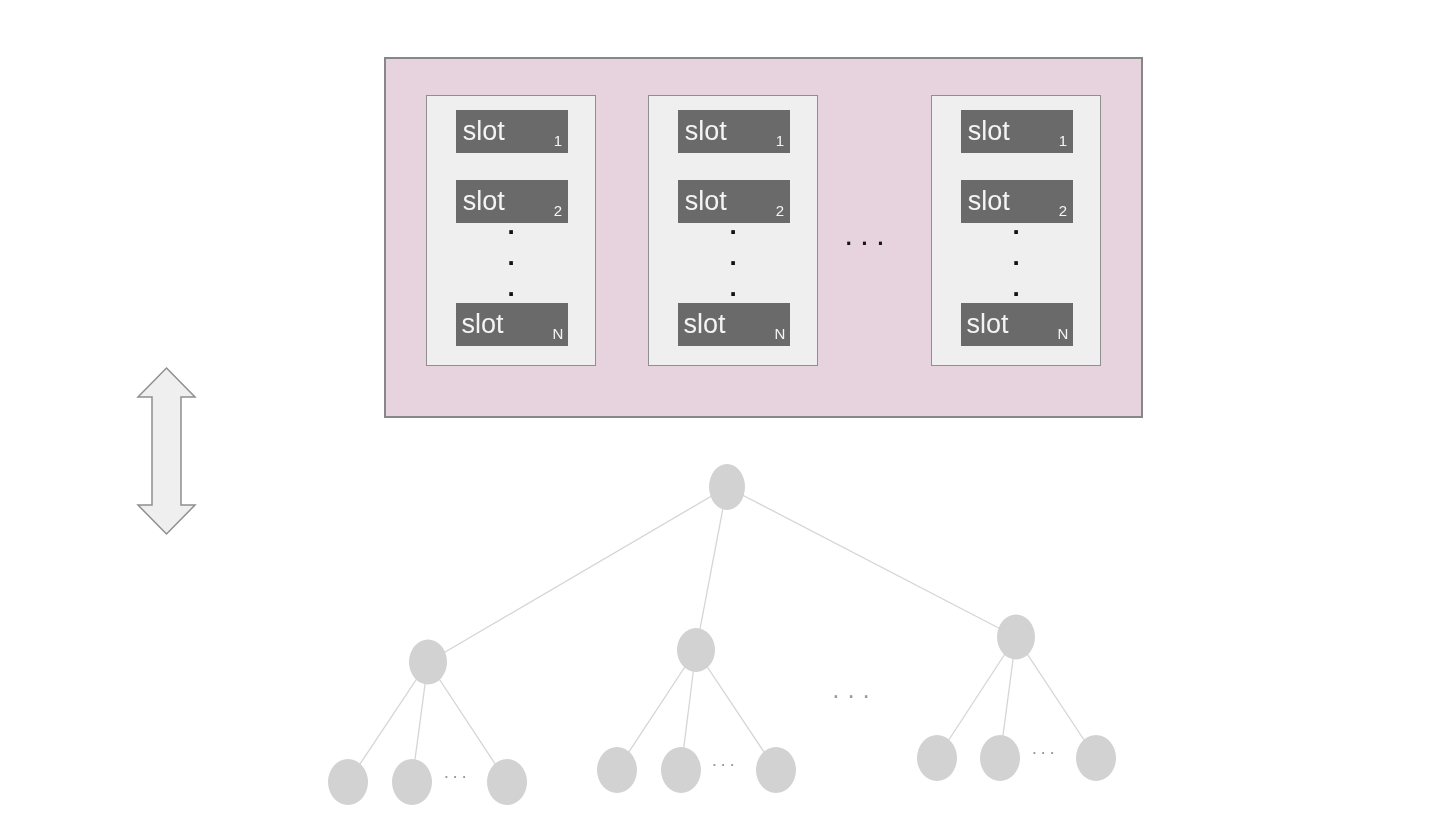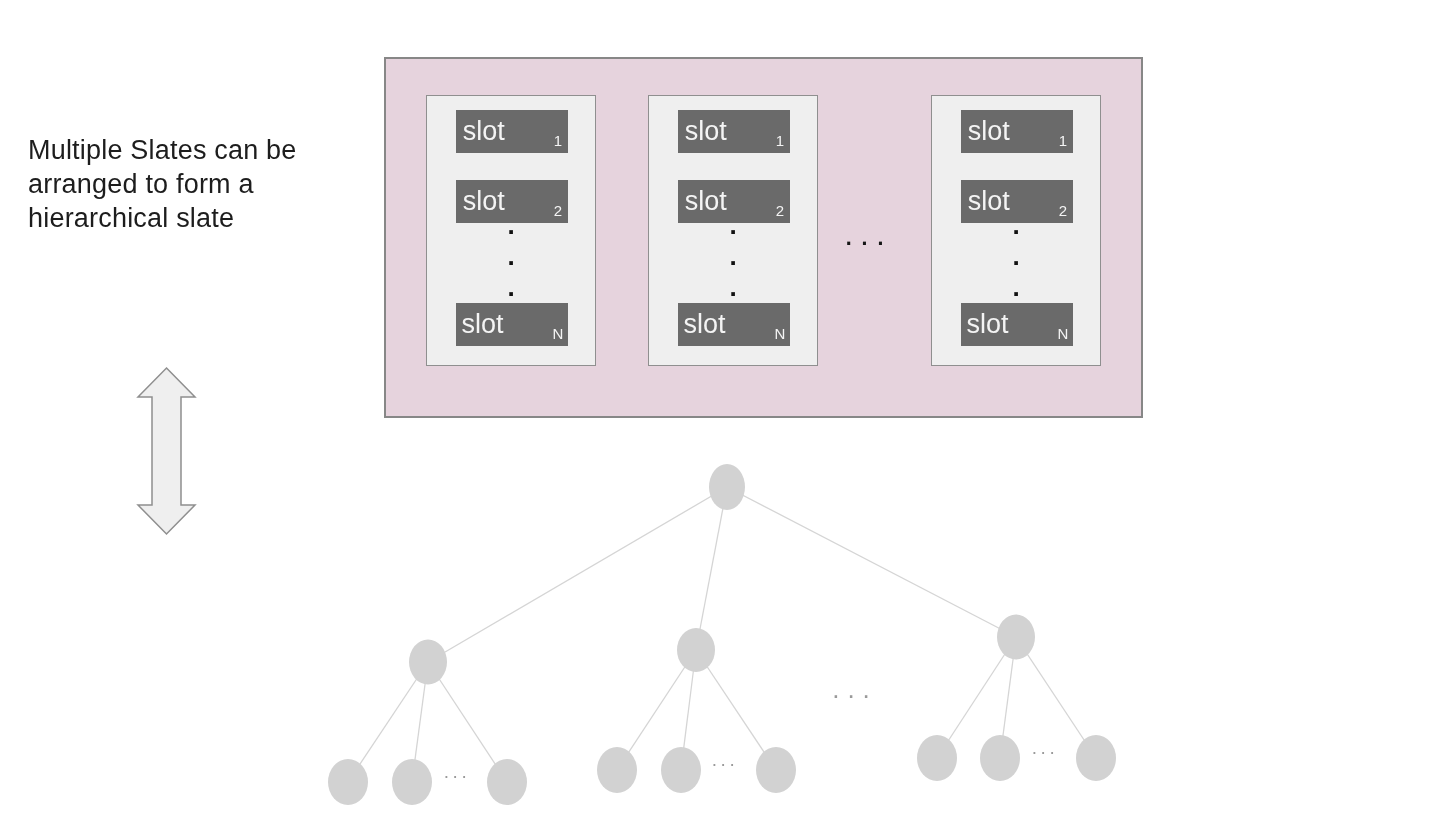--- a/index.html
+++ b/index.html
@@ -44,23 +44,20 @@
   .leaf-ellipsis{font-size:19px;letter-spacing:3.5px;}
   .leaf-ellipsis-left{left:457px;top:771px;}
   .leaf-ellipsis-mid{left:725px;top:759px;}
   .leaf-ellipsis-right{left:1045px;top:747px;}
 </style>
 </head>
 <body>
 
 <div class="canvas">
 
-  <div class="caption caption-top">Multiple Slates can be
-arranged to form a
-hierarchical slate</div>
 
 
   <svg class="arrow-svg" viewBox="0 0 75 185">
     <polygon points="36.5,8 65,37 51,37 51,145 65,145 36.5,174 8,145 22,145 22,37 8,37" style="fill:var(--arrow_fill);stroke:var(--arrow_stroke);stroke-width:1.5"></polygon>
   </svg>
 
   <div class="slate-group">
 
     <div class="panel panel-1">
       <div class="slot-box slot-top">

